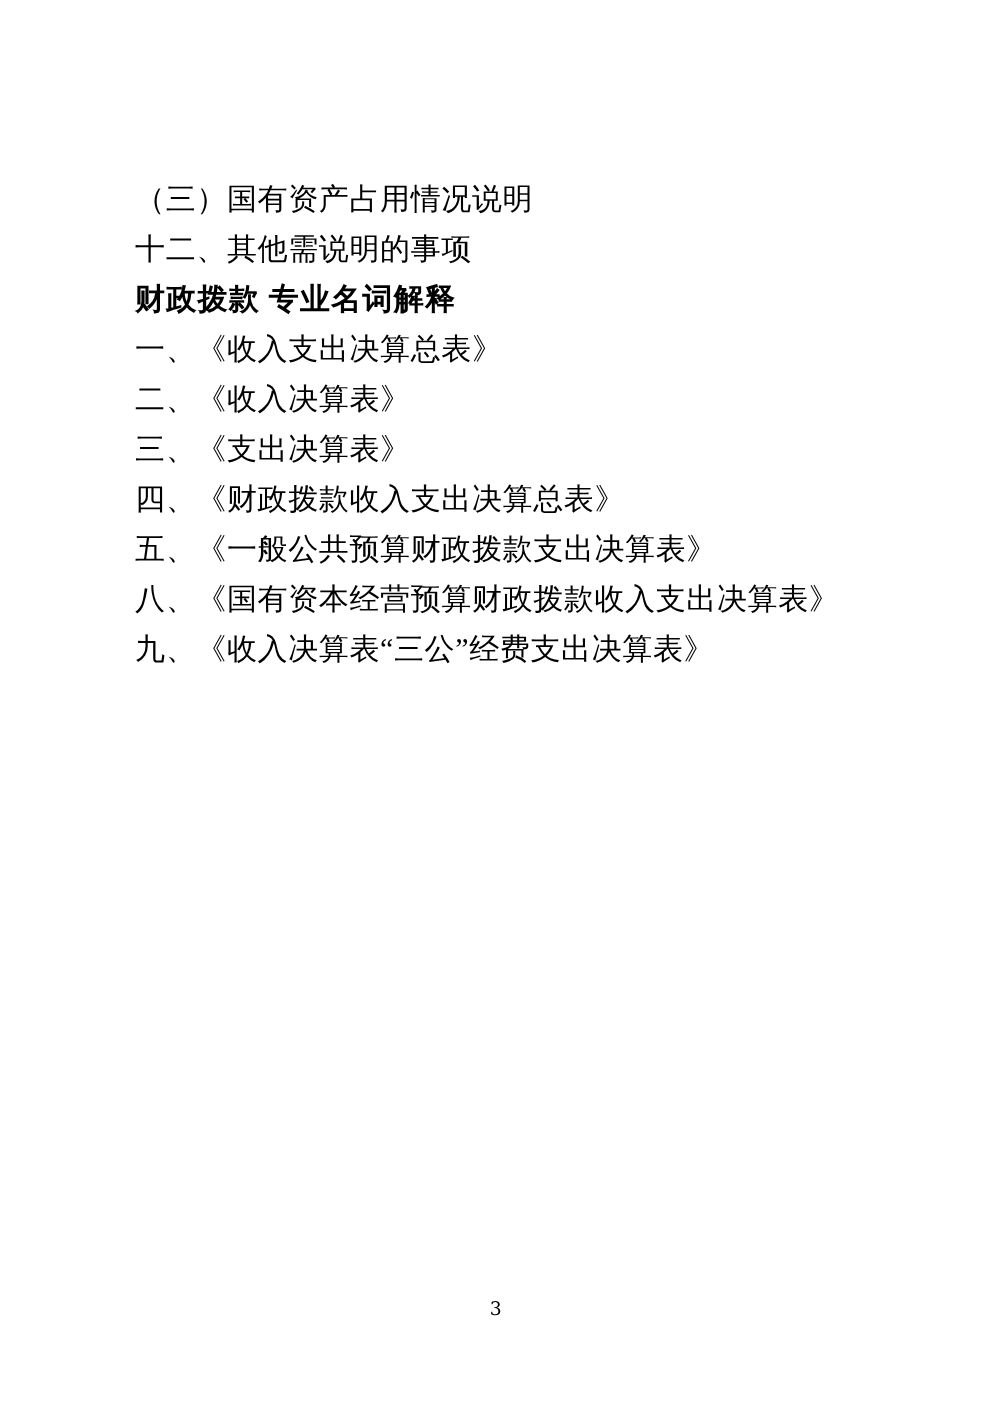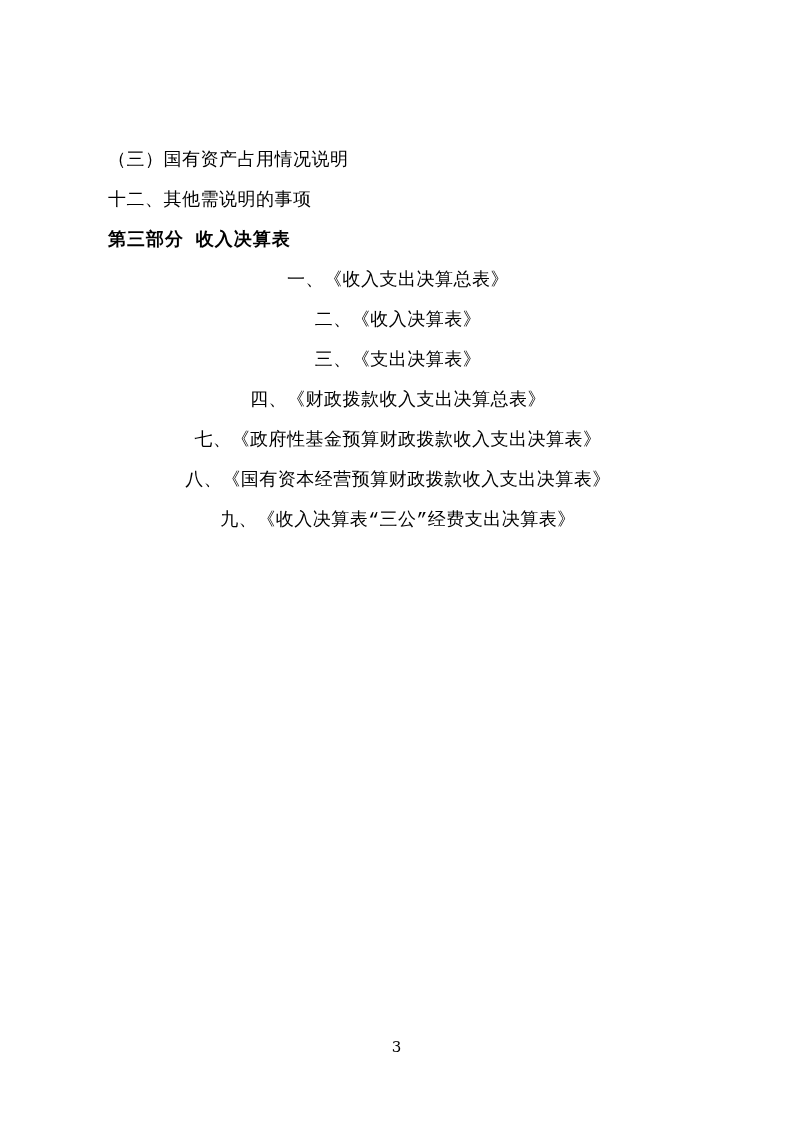--- a/index.html
+++ b/index.html
@@ -23,54 +23,53 @@
     height: 1122px;
     background: #ffffff;
   }
   .content {
     position: absolute;
     left: 108px;
     top: 140px;
     width: 580px;
   }
   .line {
-    font-size: 18px;
+    font-size: 24px;
     line-height: 40px;
     letter-spacing: 0.5px;
     white-space: pre;
-    font-family: Liberation Mono, monospace;
+    font-family: Liberation Serif, serif;
   }
   .line.bold {
     font-weight: bold;
     letter-spacing: 1px;
   }
   .line.listitem {
     padding-left: 0px;
-    text-align: center;
   }
   .page-number {
     position: absolute;
     left: 0;
     top: 1038px;
     width: 793px;
     text-align: center;
     font-size: 15px;
     font-family: "DejaVu Serif", "Liberation Serif", serif;
   }
 </style>
 </head>
 <body>
 
 <div class="page">
   <div class="content">
     <div class="line">（三）国有资产占用情况说明</div>
     <div class="line">十二、其他需说明的事项</div>
-    <div class="line bold">第三部分 收入决算表</div>
+    <div class="line bold">财政拨款 专业名词解释</div>
     <div class="line listitem">一、《收入支出决算总表》</div>
     <div class="line listitem">二、《收入决算表》</div>
     <div class="line listitem">三、《支出决算表》</div>
     <div class="line listitem">四、《财政拨款收入支出决算总表》</div>
-    <div class="line listitem">七、《政府性基金预算财政拨款收入支出决算表》</div>
+    <div class="line listitem">五、《一般公共预算财政拨款支出决算表》</div>
     <div class="line listitem">八、《国有资本经营预算财政拨款收入支出决算表》</div>
     <div class="line listitem">九、《收入决算表“三公”经费支出决算表》</div>
   </div>
   <div class="page-number">3</div>
 </div>
 
 </body></html>

